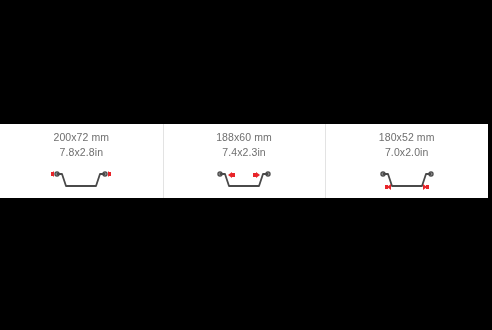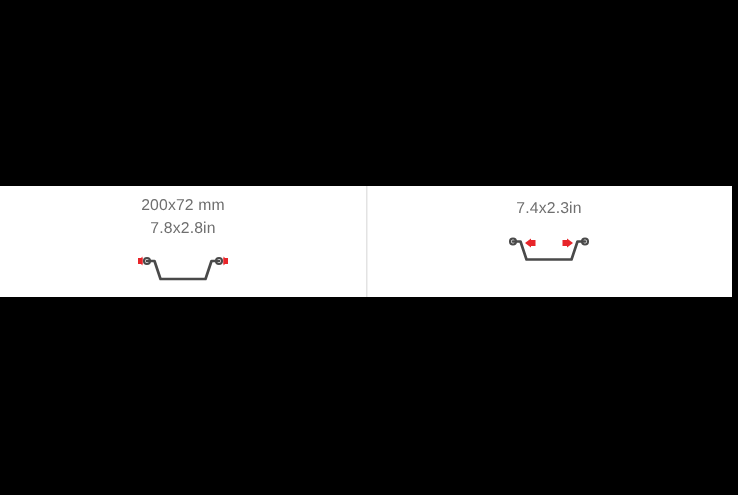--- a/index.html
+++ b/index.html
@@ -90,32 +90,46 @@
         <circle cx="12" cy="10" r="2" fill="none" stroke="#4a4a4a" stroke-width="1.4"></circle>
         <circle cx="60" cy="10" r="2" fill="none" stroke="#4a4a4a" stroke-width="1.4"></circle>
         <rect x="6" y="8" width="3" height="4" fill="#e8252a"></rect>
         <polygon points="6,10 9,7 9,13" fill="#e8252a"></polygon>
         <rect x="63" y="8" width="3" height="4" fill="#e8252a"></rect>
         <polygon points="66,10 63,7 63,13" fill="#e8252a"></polygon>
       </svg>
     </div>
 
     <div class="spec-cell">
+      <div class="spec-line">188x60 mm</div>
       <div class="spec-line secondary">7.4x2.3in</div>
       <svg class="spec-icon" viewBox="0 0 72 30">
         <path d="M12 10 L17 10 L21 22 L51 22 L55 10 L60 10" fill="none" stroke="#4a4a4a" stroke-width="1.8" stroke-linecap="round" stroke-linejoin="round"></path>
         <circle cx="12" cy="10" r="2" fill="none" stroke="#4a4a4a" stroke-width="1.4"></circle>
         <circle cx="60" cy="10" r="2" fill="none" stroke="#4a4a4a" stroke-width="1.4"></circle>
         <polygon points="20,11 24,8 24,14" fill="#e8252a"></polygon>
         <rect x="24" y="9" width="3" height="4" fill="#e8252a"></rect>
         <polygon points="52,11 48,8 48,14" fill="#e8252a"></polygon>
         <rect x="45" y="9" width="3" height="4" fill="#e8252a"></rect>
       </svg>
     </div>
 
+    <div class="spec-cell">
+      <div class="spec-line">180x52 mm</div>
+      <div class="spec-line secondary">7.0x2.0in</div>
+      <svg class="spec-icon" viewBox="0 0 72 30">
+        <path d="M12 10 L17 10 L21 22 L51 22 L55 10 L60 10" fill="none" stroke="#4a4a4a" stroke-width="1.8" stroke-linecap="round" stroke-linejoin="round"></path>
+        <circle cx="12" cy="10" r="2" fill="none" stroke="#4a4a4a" stroke-width="1.4"></circle>
+        <circle cx="60" cy="10" r="2" fill="none" stroke="#4a4a4a" stroke-width="1.4"></circle>
+        <polygon points="16,23 20,20 20,26" fill="#e8252a"></polygon>
+        <rect x="14" y="21" width="3" height="4" fill="#e8252a"></rect>
+        <polygon points="56,23 52,20 52,26" fill="#e8252a"></polygon>
+        <rect x="55" y="21" width="3" height="4" fill="#e8252a"></rect>
+      </svg>
+    </div>
 
 
 
   </div>
 
   <div class="right-gutter"></div>
 
 </div>
 
 </body></html>

